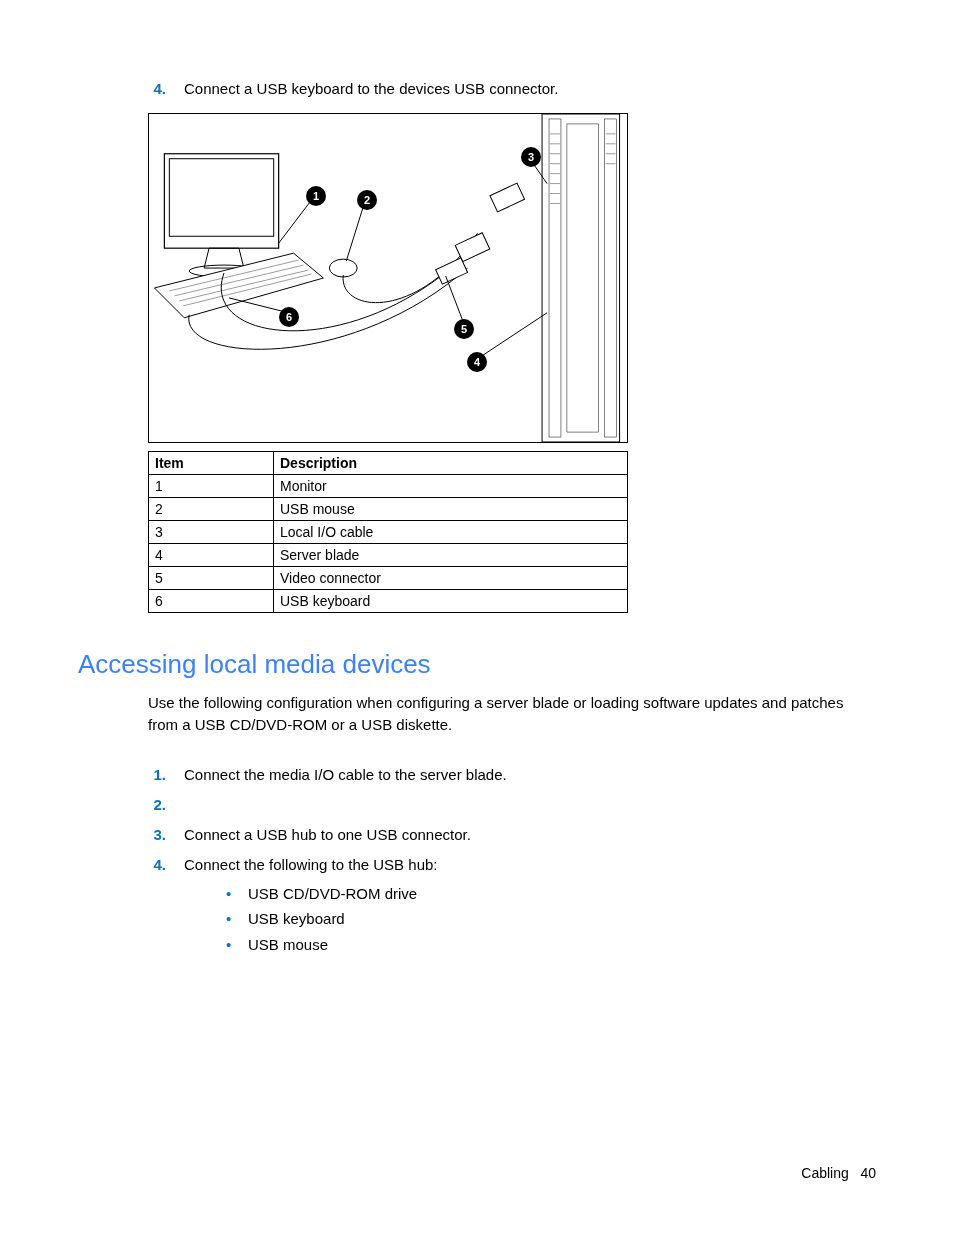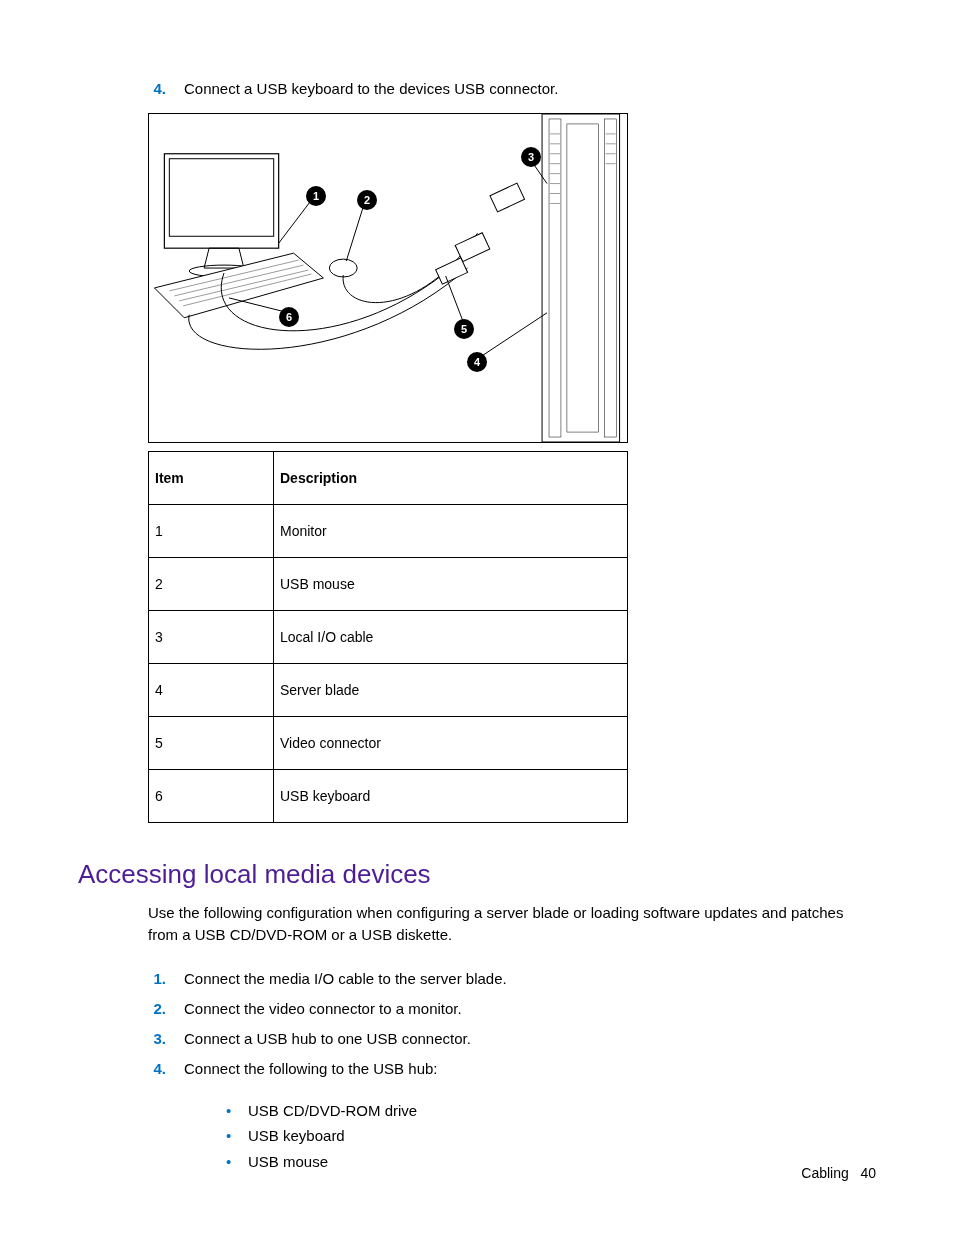--- a/index.html
+++ b/index.html
@@ -49,56 +49,56 @@
       align-items: center;
       justify-content: center;
     }
     table.itemtable {
       border-collapse: collapse;
       width: 480px;
       font-size: 14px;
     }
     table.itemtable th, table.itemtable td {
       border: 1px solid #000;
-      padding: 18px 6px;
+      padding: 3px 6px;
       text-align: left;
       vertical-align: top;
       margin-left: 36px;
     }
     table.itemtable th { font-weight: bold; }
     table.itemtable th:first-child, table.itemtable td:first-child { width: 125px; }
     h2.section {
-      color: #4c1d95;
+      color: #3b82f6;
       font-weight: normal;
       font-size: 26px;
       margin: 36px 0 12px 0;
     }
     .para {
       font-size: 15px;
       line-height: 1.5;
-      margin-bottom: 20px;
+      margin-bottom: 26px;
     }
     ol.steps { list-style: none; padding: 0; margin: 0 0 0 0; }
     ol.steps > li {
       display: flex;
       margin-bottom: 6px;
       font-size: 15px;
       line-height: 1.6;
     }
     ol.steps > li .num {
       color: #0073c8;
       font-weight: bold;
       min-width: 36px;
       text-align: right;
       padding-right: 18px;
     }
     ul.sub {
       list-style: none;
       padding-left: 42px;
-      margin-top: 17px;
+      margin-top: 4px;
     }
     ul.sub li {
       font-size: 15px;
       line-height: 1.7;
       position: relative;
       padding-left: 0;
     }
     ul.sub li::before {
       content: "•";
       color: #0073c8;
@@ -224,21 +224,20 @@
 <div class="content">
   <p class="para">Use the following configuration when configuring a server blade or loading software updates and patches from a USB CD/DVD-ROM or a USB diskette.</p>
 
   <ol class="steps" id="steps-list">
       <li>
         <span class="num">1.</span>
         <div><span>Connect the media I/O cable to the server blade.</span></div>
       </li>
       <li>
         <span class="num">2.</span>
-        <div><span>Connect the video connector to a monitor.</span></div>
       </li>
       <li>
         <span class="num">3.</span>
         <div><span>Connect a USB hub to one USB connector.</span></div>
       </li>
       <li>
         <span class="num">4.</span>
         <div><span>Connect the following to the USB hub:</span><ul class="sub">
             <li>USB CD/DVD-ROM drive</li>
             <li>USB keyboard</li>

